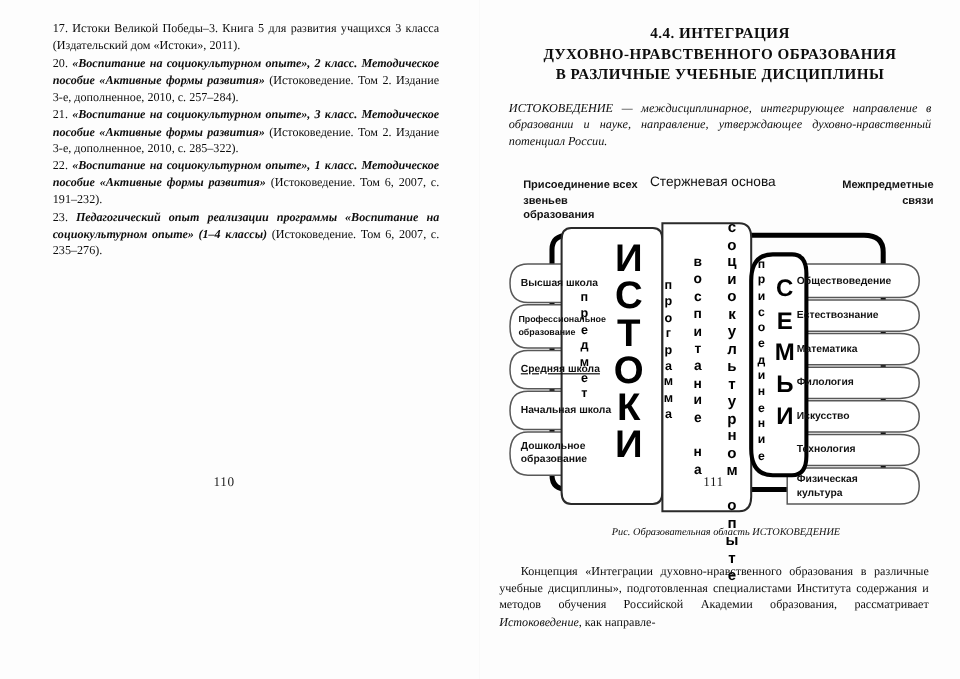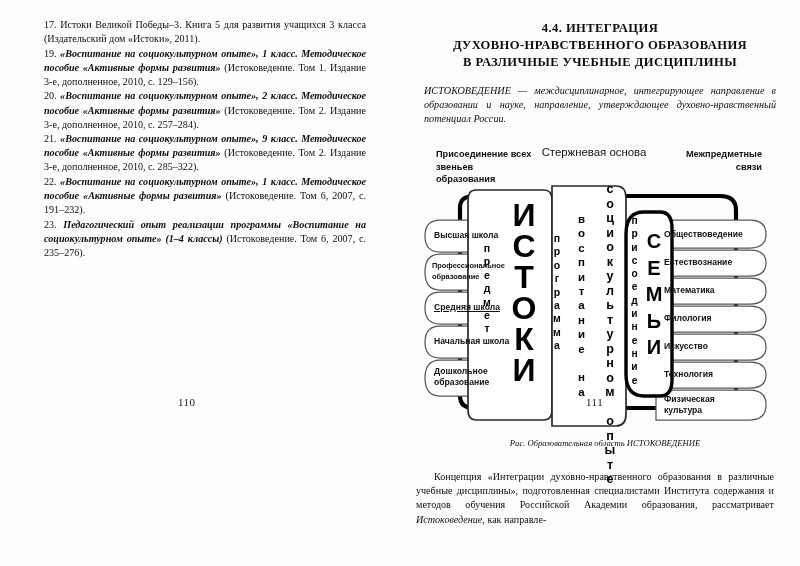--- a/index.html
+++ b/index.html
@@ -98,21 +98,21 @@
     position: absolute;
     font-family: "Liberation Sans", sans-serif;
     font-weight: bold;
     font-size: 9.2px;
     line-height: 12.5px;
     color: #111;
   }
   .dg-head-left   { left: 16px;  top: 2px;  width: 96px; text-align: left; }
   .dg-head-center { left: 104px; top: 0px;  width: 140px; text-align: center;
                     font-size: 11.4px; font-weight: normal; }
-  .dg-head-right  { left: 250px; top: 2px;  width: 92px; text-align: right; }
+  .dg-head-right  { left: 266px; top: 2px;  width: 92px; text-align: right; }
 
   .dg-canvas {
     position: absolute;
     left: 0;
     top: 36px;
     width: 362px;
     height: 250px;
   }
   .dg-canvas svg { display: block; }
 
@@ -199,27 +199,24 @@
 
 <div id="spread">
 
   <div class="page page-left">
 
     <div class="biblio">
       <p>
         <span class="bn">17.</span><span class="bn"> Истоки Великой Победы–3. Книга 5 для развития учащихся 3 класса (Издательский дом «Истоки», 2011).</span>
       </p>
       <p>
-        <span class="bn">19.</span><span class="bi"> «Воспитание на социокультурном опыте», 1 класс. Методическое пособие «Активные формы развития»</span><span class="bn"> (Истоковедение. Том 1. Издание 3-е, дополненное, 2010, с. 129–156).</span>
-      </p>
-      <p>
         <span class="bn">20.</span><span class="bi"> «Воспитание на социокультурном опыте», 2 класс. Методическое пособие «Активные формы развития»</span><span class="bn"> (Истоковедение. Том 2. Издание 3-е, дополненное, 2010, с. 257–284).</span>
       </p>
       <p>
-        <span class="bn">21.</span><span class="bi"> «Воспитание на социокультурном опыте», 9 класс. Методическое пособие «Активные формы развития»</span><span class="bn"> (Истоковедение. Том 2. Издание 3-е, дополненное, 2010, с. 285–322).</span>
+        <span class="bn">21.</span><span class="bi"> «Воспитание на социокультурном опыте», 3 класс. Методическое пособие «Активные формы развития»</span><span class="bn"> (Истоковедение. Том 2. Издание 3-е, дополненное, 2010, с. 285–322).</span>
       </p>
       <p>
         <span class="bn">22.</span><span class="bi"> «Воспитание на социокультурном опыте», 1 класс. Методическое пособие «Активные формы развития»</span><span class="bn"> (Истоковедение. Том 6, 2007, с. 191–232).</span>
       </p>
       <p>
         <span class="bn">23.</span><span class="bi"> Педагогический опыт реализации программы «Воспитание на социокультурном опыте» (1–4 классы)</span><span class="bn"> (Истоковедение. Том 6, 2007, с. 235–276).</span>
       </p>
     </div>
 
   </div>

